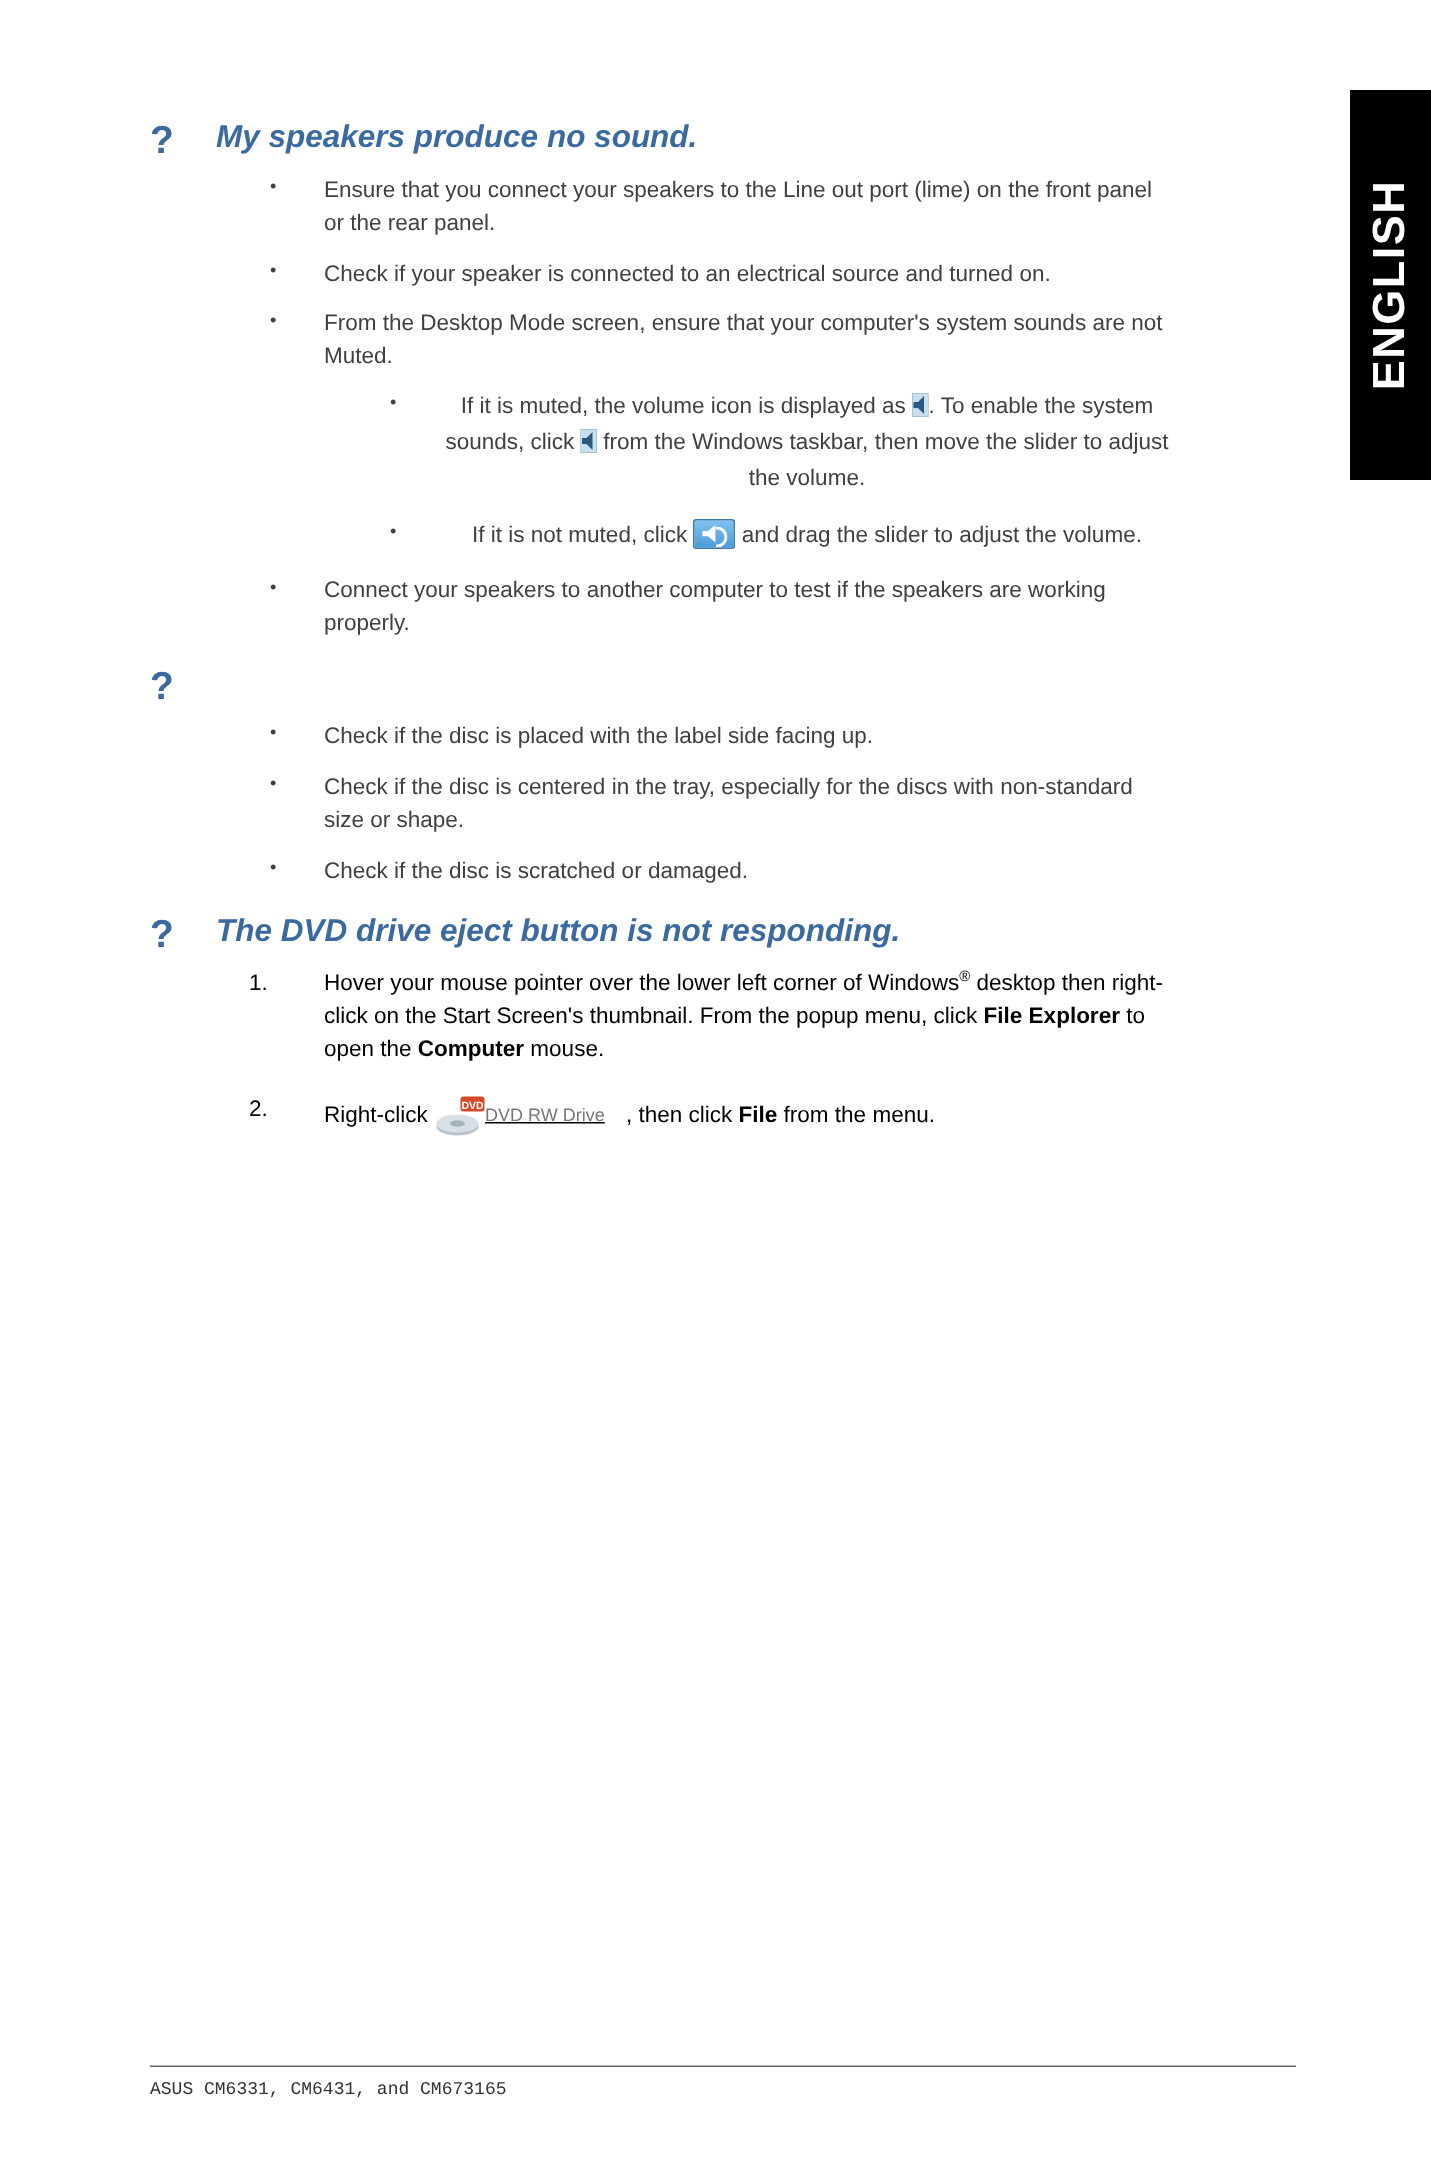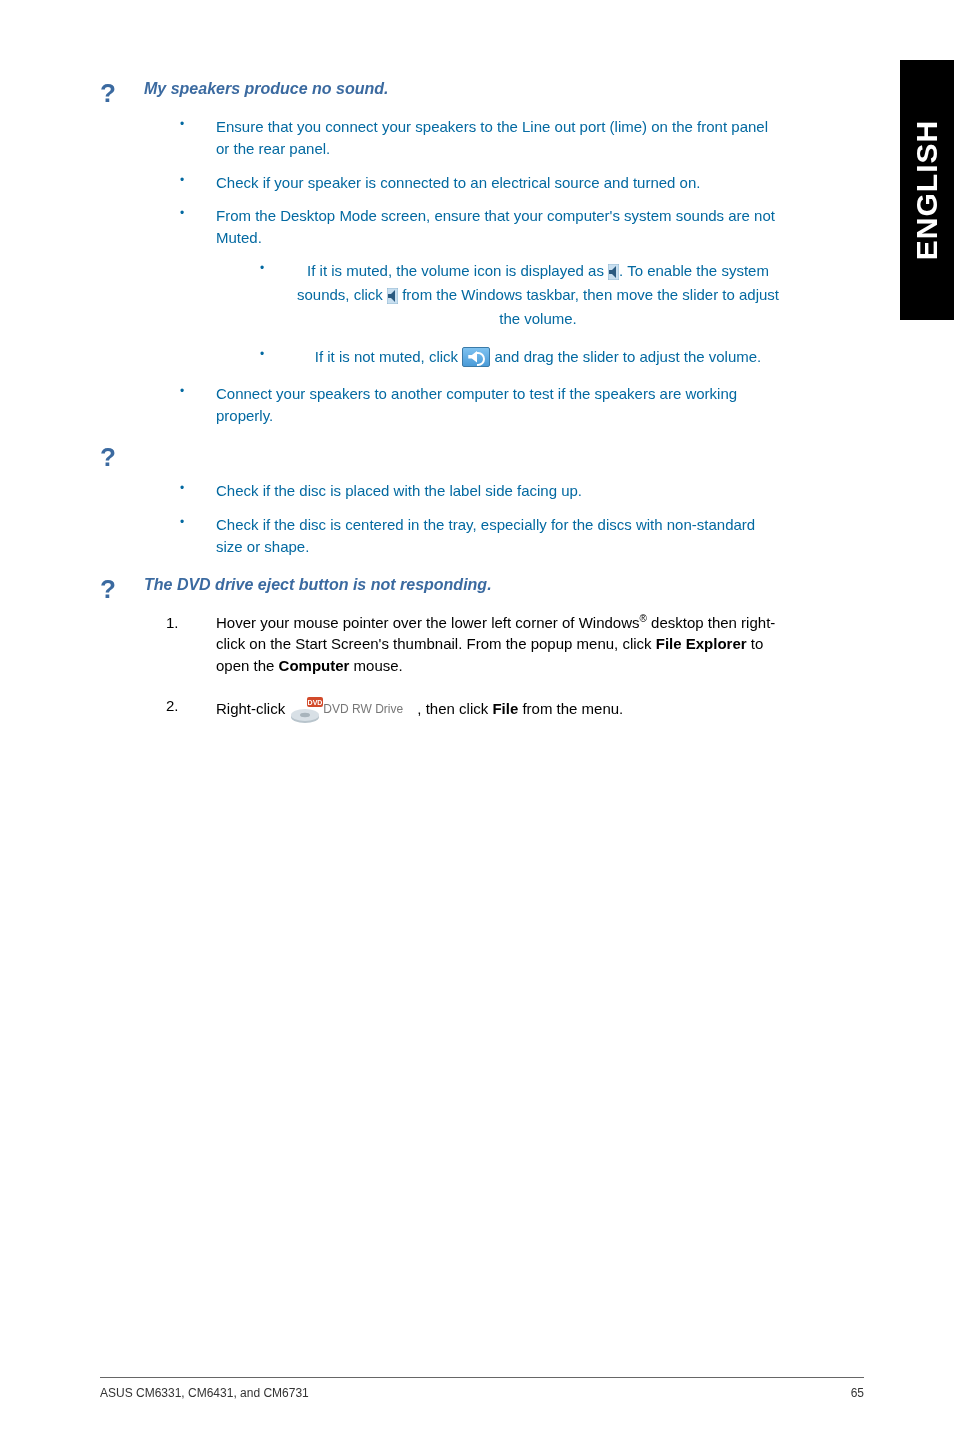--- a/index.html
+++ b/index.html
@@ -3,44 +3,44 @@
 <meta charset="utf-8">
 <style>
   * { box-sizing: border-box; margin: 0; padding: 0; }
   html, body { width: 954px; height: 1438px; background: #fff; font-family: Arial, Helvetica, sans-serif; color: #000; }
   .page { position: relative; width: 954px; height: 1438px; padding: 80px 90px 40px 100px; }
   .sidebar-tab { position: absolute; right: 0; top: 60px; width: 54px; height: 260px; background: #000; display: flex; align-items: center; justify-content: center; }
   .sidebar-text { color: #fff; font-weight: bold; font-size: 30px; letter-spacing: 1px; transform: rotate(-90deg); white-space: nowrap; }
   .section { margin-bottom: 18px; }
   .q-row { display: flex; align-items: flex-start; gap: 24px; margin-bottom: 10px; }
   .q-mark { font-size: 26px; font-weight: bold; color: #3b6aa0; line-height: 1; width: 20px; flex-shrink: 0; }
-  .q-title { color: #3b6aa0; font-weight: bold; font-style: italic; font-size: 16px; }
+  .q-title { color: #3b6aa0; font-weight: bold; font-style: italic; font-size: 21px; }
   .ul-main { list-style: none; padding-left: 80px; }
-  .ul-main > li { position: relative; padding-left: 36px; margin-bottom: 12px; font-size: 15px; line-height: 1.45; color: #0369a1; }
+  .ul-main > li { position: relative; padding-left: 36px; margin-bottom: 12px; font-size: 15px; line-height: 1.45; color: #404040; }
   .ul-main > li::before { content: "•"; position: absolute; left: 0; top: 0; font-size: 12px; }
   .ul-sub { list-style: none; padding-left: 44px; margin-top: 10px; }
   .ul-sub > li { position: relative; padding-left: 36px; margin-bottom: 14px; font-size: 15px; line-height: 1.6; text-align: center; }
   .ul-sub > li::before { content: "•"; position: absolute; left: 0; top: 0; font-size: 12px; }
   .ol-main { list-style: none; padding-left: 80px; }
   .ol-main > li { position: relative; padding-left: 36px; margin-bottom: 18px; font-size: 15px; line-height: 1.45; }
   .ol-num { position: absolute; left: -14px; top: 0; }
   .bold { font-weight: bold; }
   .sup { font-size: 10px; vertical-align: super; }
   .icon-muted, .icon-small, .icon-active {
     display: inline-block; vertical-align: middle; position: relative; top: -1px;
   }
   .icon-small { width: 11px; height: 16px; }
   .icon-muted { width: 11px; height: 16px; }
   .icon-active { width: 28px; height: 20px; background: linear-gradient(#7fc2f0,#4a9bd8); border: 1px solid #3a7aa8; border-radius: 2px; }
   .icon-active::after { content: ""; position: absolute; left: 5px; top: 3px; width: 9px; height: 12px; background: #fff; clip-path: polygon(0 35%, 40% 35%, 100% 0, 100% 100%, 40% 65%, 0 65%); }
   .icon-active::before { content: ""; position: absolute; right: 4px; top: 4px; width: 6px; height: 10px; border: 2px solid #fff; border-left: none; border-radius: 0 8px 8px 0; }
-  .drive-icon { display: inline-block; vertical-align: middle; width: 128px; height: 30px; position: relative; }
+  .drive-icon { display: inline-block; vertical-align: middle; width: 128px; height: 30px; position: relative; text-decoration: underline; }
   .drive-icon svg { width: 36px; height: 30px; vertical-align: middle; }
   .drive-label { font-size: 12px; color: #777; vertical-align: middle; margin-left: -2px; }
-  .footer { position: absolute; bottom: 38px; left: 100px; right: 90px; display: flex; justify-content: space-between; border-top: 1px solid #666; padding-top: 8px; font-size: 12px; color: #333; }
+  .footer { position: absolute; bottom: 38px; left: 100px; right: 90px; display: flex; border-top: 1px solid #666; padding-top: 8px; font-size: 12px; color: #333; font-family: Liberation Mono, monospace; }
   .content-col { max-width: 680px; }
 </style>
 </head>
 <body>
 
 <div class="page">
   <div class="sidebar-tab">
     <div class="sidebar-text">ENGLISH</div>
   </div>
 
@@ -75,20 +75,21 @@
       </ul>
     </div>
 
     <div class="section">
       <div class="q-row">
         <span class="q-mark">?</span>
       </div>
       <ul class="ul-main">
         <li>Check if the disc is placed with the label side facing up.</li>
         <li>Check if the disc is centered in the tray, especially for the discs with non-standard size or shape.</li>
+        <li>Check if the disc is scratched or damaged.</li>
       </ul>
     </div>
 
     <div class="section">
       <div class="q-row">
         <span class="q-mark">?</span>
         <span class="q-title">The DVD drive eject button is not responding.</span>
       </div>
       <ol class="ol-main">
         <li>

